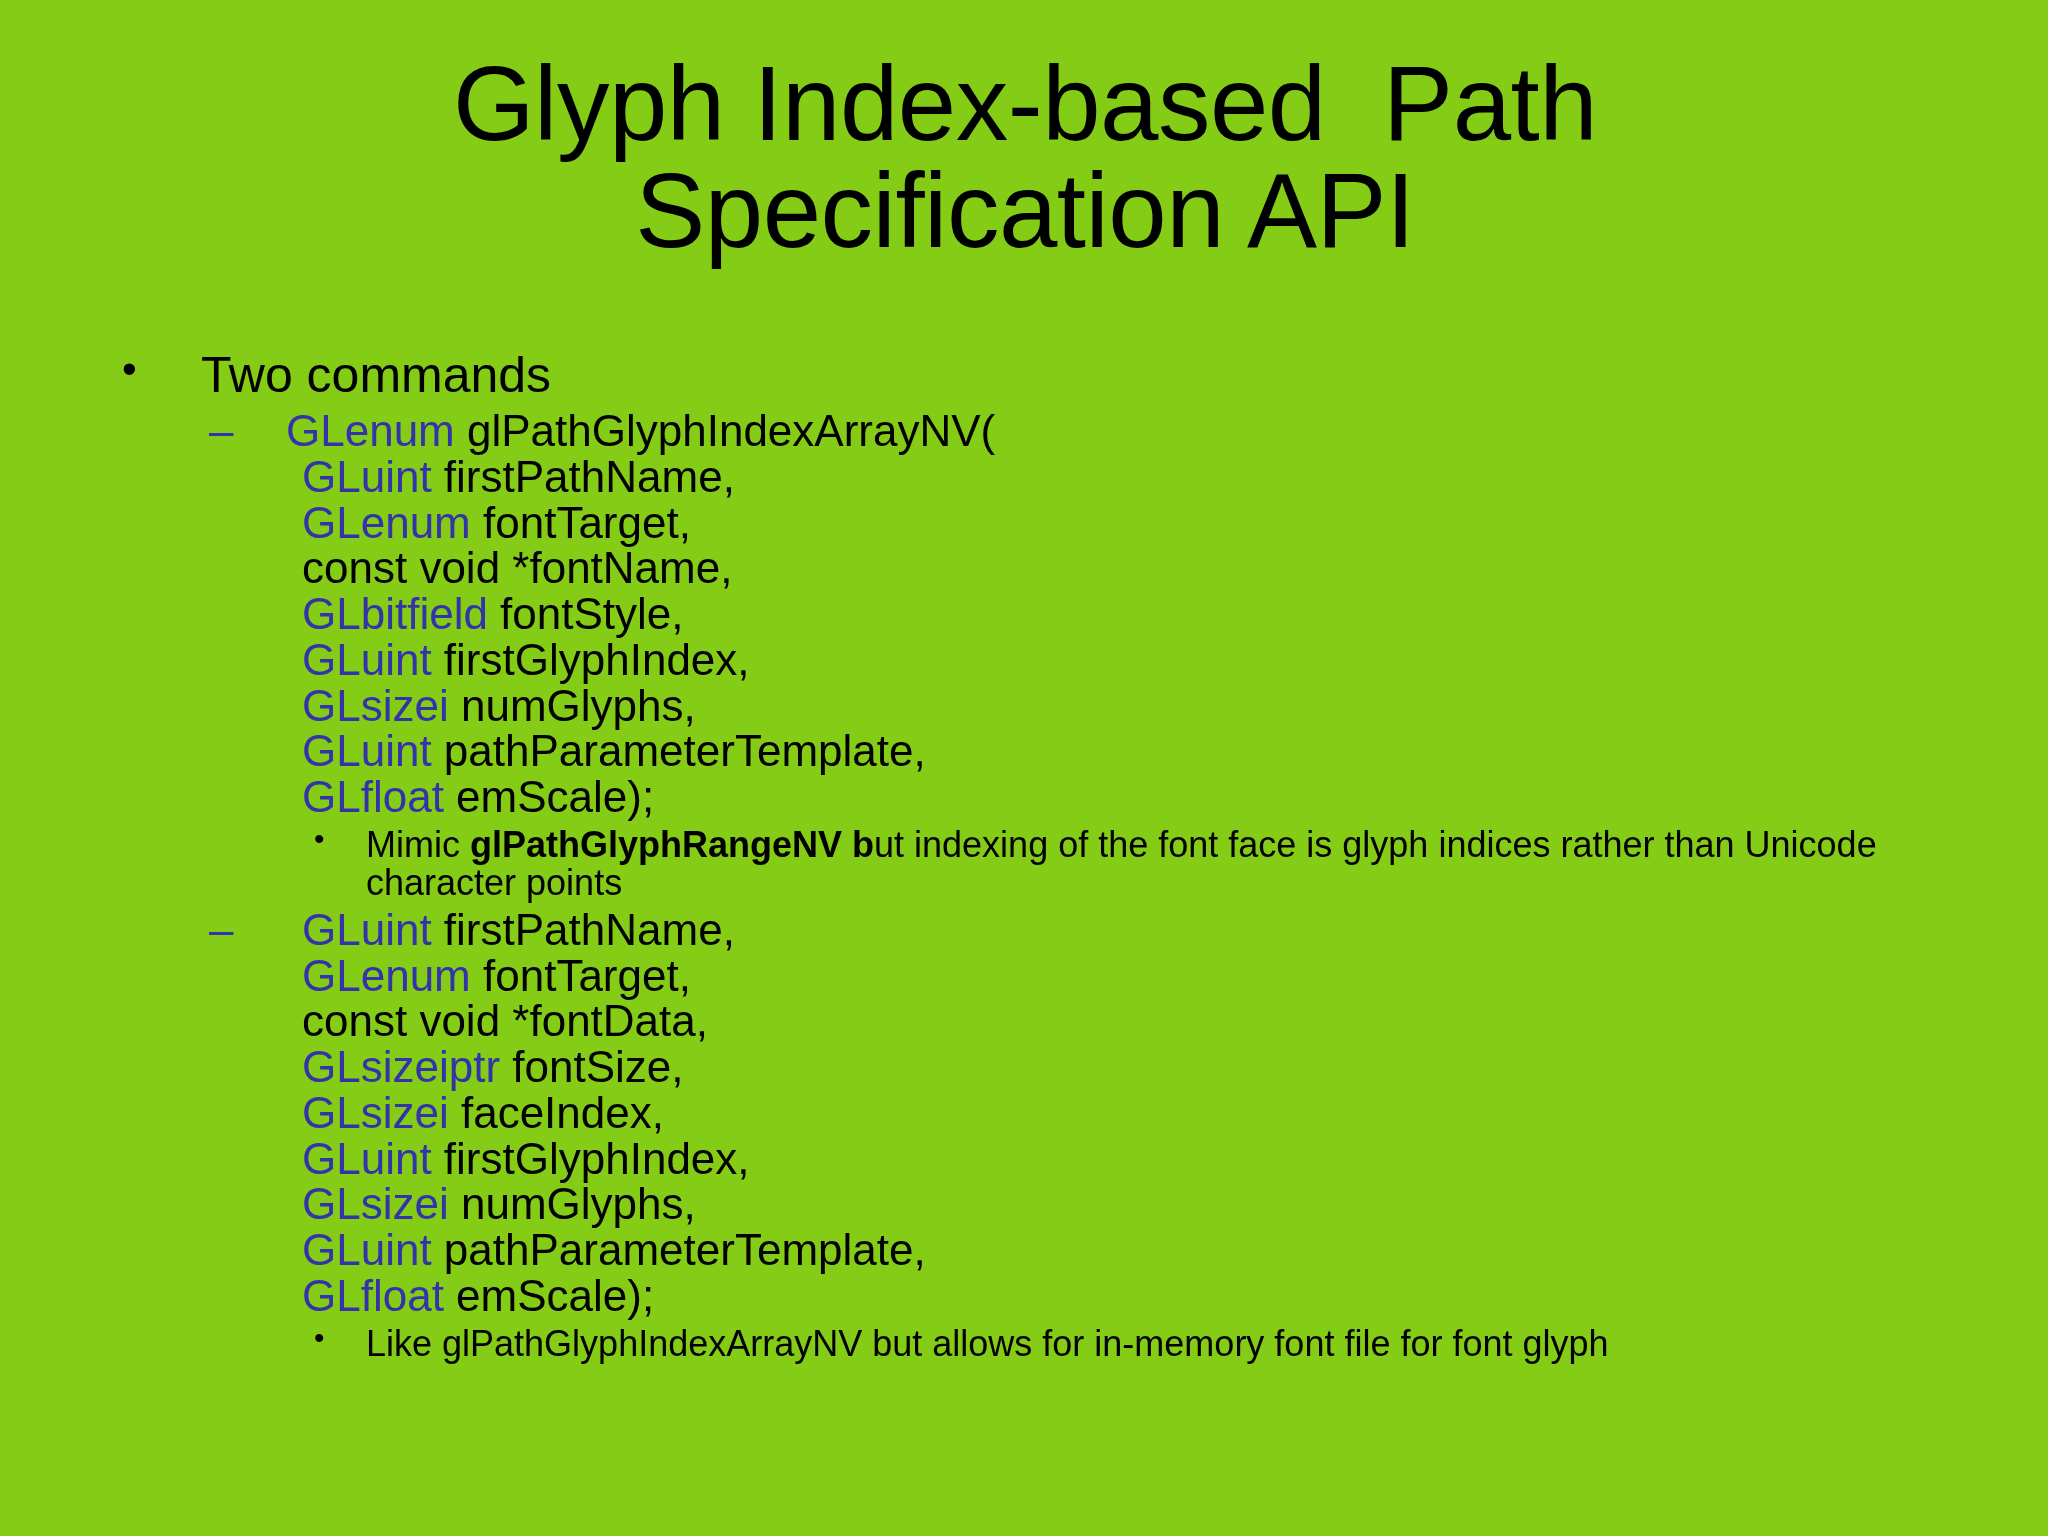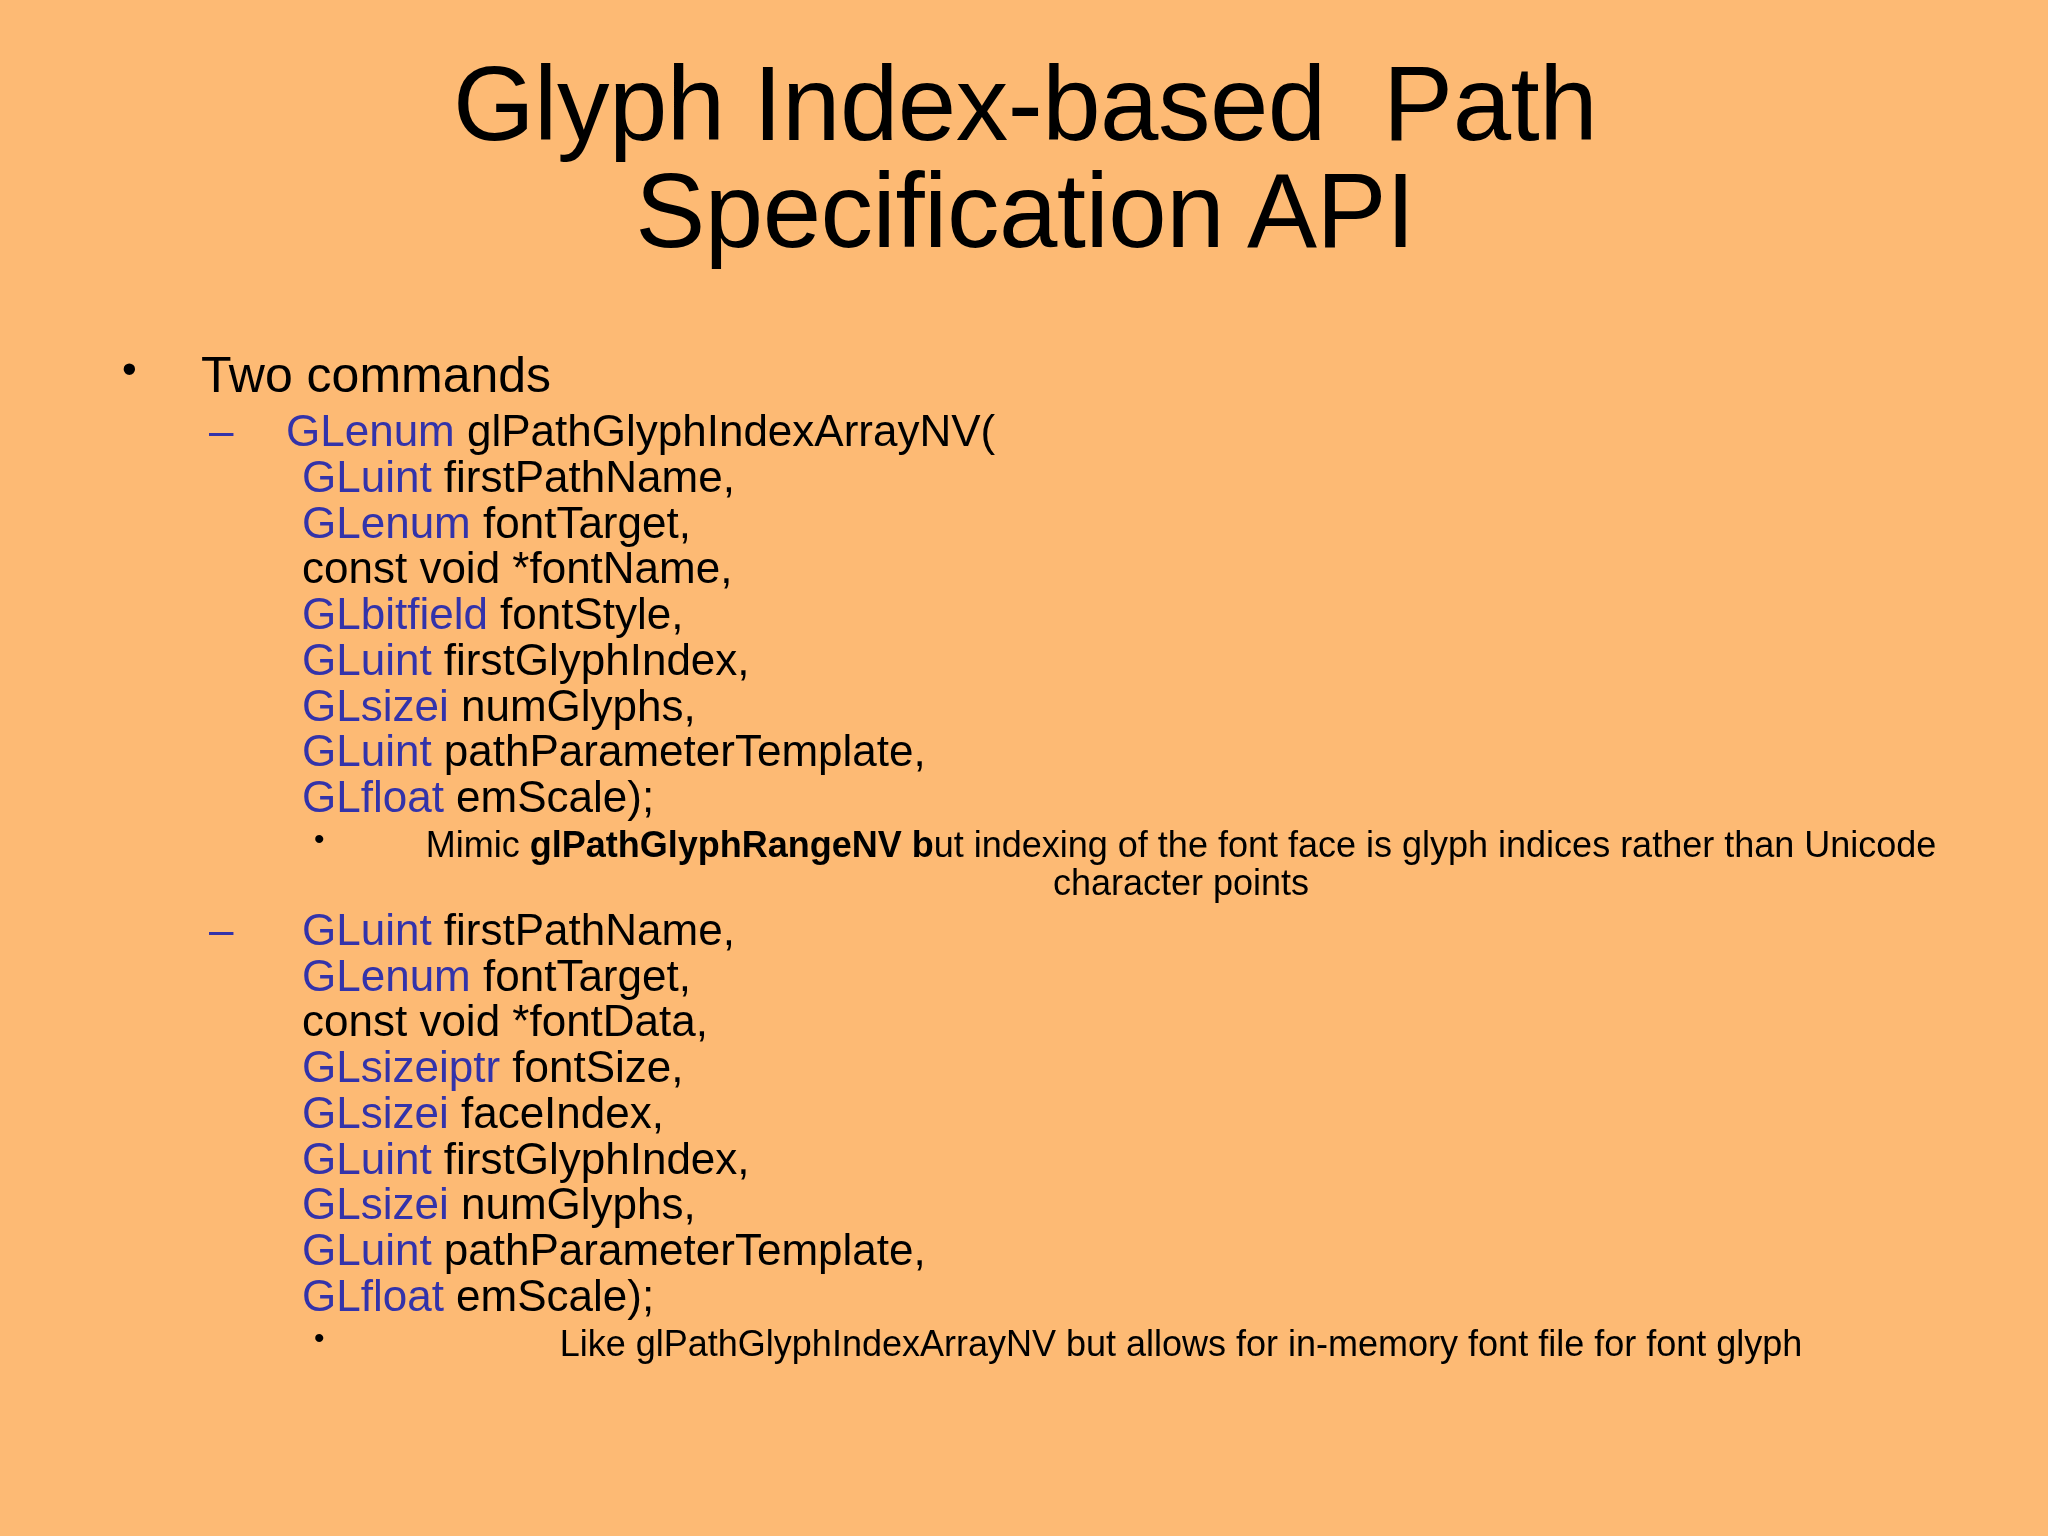--- a/index.html
+++ b/index.html
@@ -11,21 +11,21 @@
     width: 2048px;
     height: 1536px;
     font-family: "Liberation Sans", sans-serif;
     color: #000000;
     overflow: hidden;
   }
   .slide {
     position: relative;
     width: 2048px;
     height: 1536px;
-    background: #fdba74;
+    background: #84cc16;
   }
 
   
   .title {
     position: absolute;
     top: 50px;
     left: 180px;
     width: 1690px;
     text-align: center;
     font-size: 105px;
@@ -98,21 +98,20 @@
     color: #000000;
   }
   .lvl3 > .bullet3 {
     position: absolute;
     left: 218px;
     top: -3px;
     font-size: 30px;
   }
   .lvl3 .l3text {
     display: block;
-    text-align: center;
   }
 
   .t { color: #3333AA; }
   .fn { font-weight: normal; color: #000000; }
   .b { font-weight: bold; }
 </style>
 </head>
 <body>
 
 <div class="slide">

